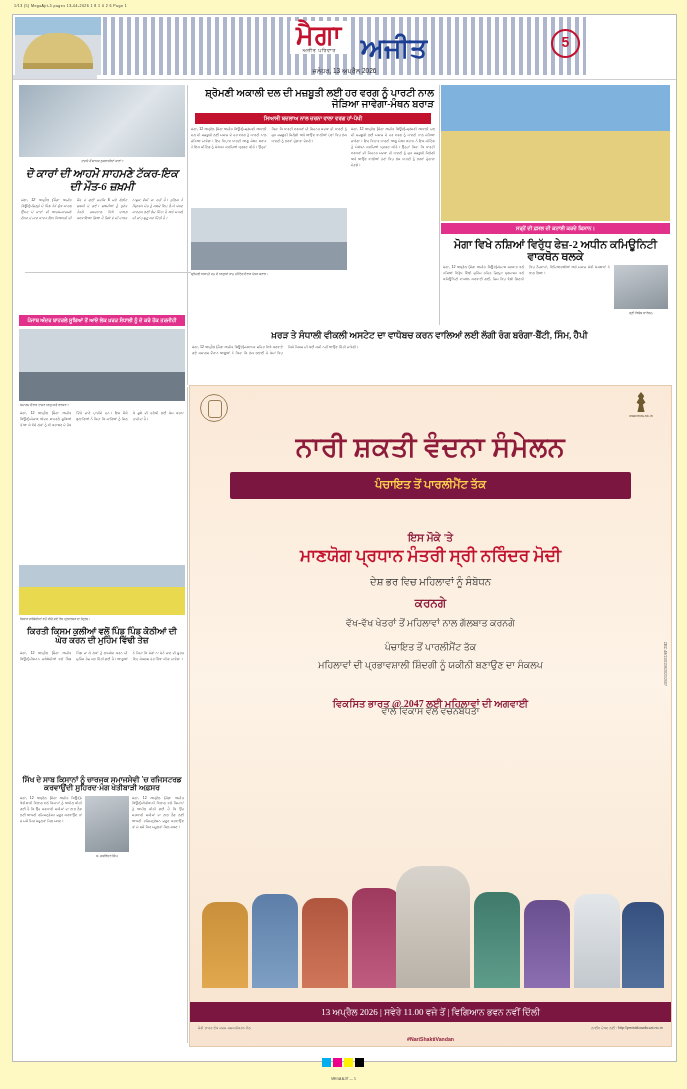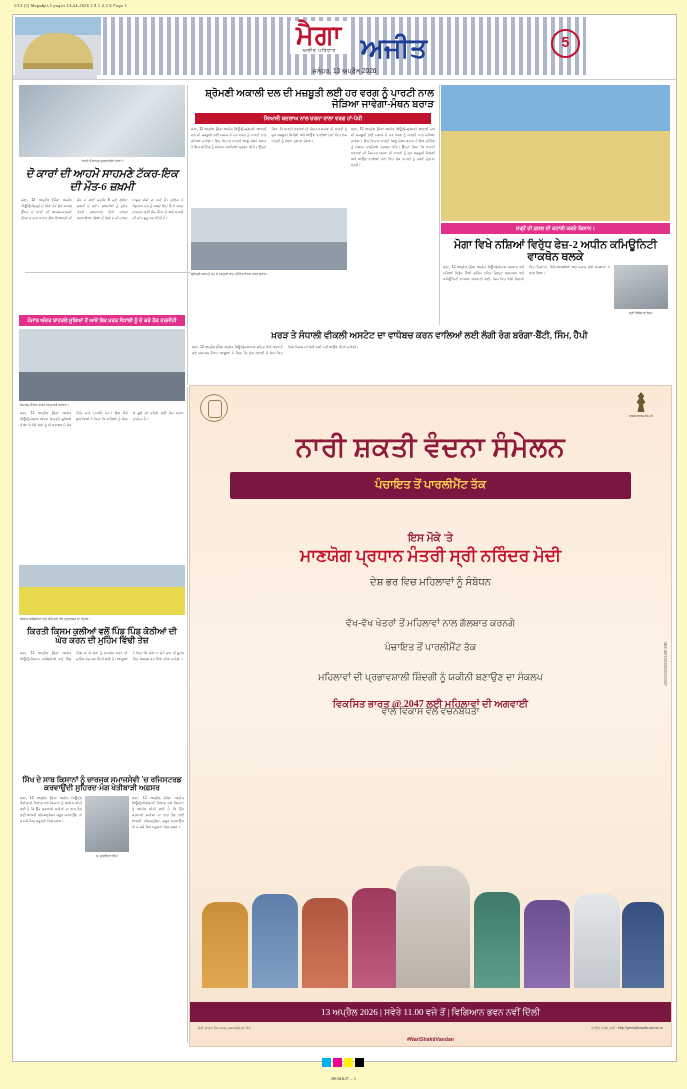--- a/index.html
+++ b/index.html
@@ -52,21 +52,21 @@
   .ad-band{position:absolute;left:40px;right:40px;top:86px;background:#7a1640;color:#fff;text-align:center;padding:6px 4px 8px;border-radius:2px;}
   .ad-band .b1{font-size:11.5px;font-weight:bold;color:#ffd24d;font-family:"Liberation Serif",serif;}
   .ad-band .b2{font-size:7.5px;margin-top:3px;font-family:"Liberation Serif",serif;}
   .ad-line{position:absolute;left:0;right:0;text-align:center;font-family:"Liberation Serif",serif;}
   .l-occ{top:146px;font-size:10.5px;font-weight:bold;color:#8e1b3a;}
   .l-pm{top:160px;font-size:17px;font-weight:bold;color:#c2122e;}
   .l-addr{top:190px;font-size:10px;color:#333;}
   .l-will{top:210px;font-size:12px;font-weight:bold;color:#8e1b3a;}
   .l-talk{top:232px;font-size:9.5px;color:#333;}
   .l-p1{top:256px;font-size:9.5px;color:#333;}
-  .l-p2{top:286px;font-size:9.5px;color:#333;}
+  .l-p2{top:274px;font-size:9.5px;color:#333;}
   .l-v1{top:312px;font-size:10px;font-weight:bold;color:#8e1b3a;}
   .l-v2{top:320px;font-size:9.5px;color:#333;}
   .ad-side{position:absolute;right:4px;top:300px;font-size:3.6px;color:#555;transform:rotate(90deg);transform-origin:right top;white-space:nowrap;}
   .ad-people{position:absolute;left:0;right:0;bottom:58px;height:122px;}
   .pf{position:absolute;bottom:0;border-radius:14px 14px 0 0;}
   .ad-footer{position:absolute;left:0;right:0;bottom:24px;height:20px;background:#7a1640;color:#fff;text-align:center;font-family:"Liberation Serif",serif;font-size:9px;line-height:20px;}
   .ad-foot2{position:absolute;left:0;right:0;bottom:10px;height:12px;font-size:3.6px;color:#444;}
   .ad-foot2 .lft{position:absolute;left:8px;top:2px;}
   .ad-foot2 .rgt{position:absolute;right:8px;top:2px;}
   .ad-tag{position:absolute;left:0;right:0;bottom:0;height:10px;text-align:center;color:#8e1b3a;font-size:5.2px;font-weight:bold;}
@@ -204,20 +204,21 @@
 
       <div class="ad-title">ਨਾਰੀ ਸ਼ਕਤੀ ਵੰਦਨਾ ਸੰਮੇਲਨ</div>
 
       <div class="ad-band">
         <div class="b1">ਪੰਚਾਇਤ ਤੋਂ ਪਾਰਲੀਮੈਂਟ ਤੱਕ</div>
       </div>
 
       <div class="ad-line l-occ">ਇਸ ਮੌਕੇ 'ਤੇ</div>
       <div class="ad-line l-pm">ਮਾਣਯੋਗ ਪ੍ਰਧਾਨ ਮੰਤਰੀ ਸ੍ਰੀ ਨਰਿੰਦਰ ਮੋਦੀ</div>
       <div class="ad-line l-addr">ਦੇਸ਼ ਭਰ ਵਿਚ ਮਹਿਲਾਵਾਂ ਨੂੰ ਸੰਬੋਧਨ</div>
+      <div class="ad-line l-will">ਕਰਨਗੇ</div>
       <div class="ad-line l-talk">ਵੱਖ-ਵੱਖ ਖੇਤਰਾਂ ਤੋਂ ਮਹਿਲਾਵਾਂ ਨਾਲ ਗੱਲਬਾਤ ਕਰਨਗੇ</div>
       <div class="ad-line l-p1">ਪੰਚਾਇਤ ਤੋਂ ਪਾਰਲੀਮੈਂਟ ਤੱਕ</div>
       <div class="ad-line l-p2">ਮਹਿਲਾਵਾਂ ਦੀ ਪ੍ਰਭਾਵਸ਼ਾਲੀ ਸ਼ਿੰਦਗੀ ਨੂੰ ਯਕੀਨੀ ਬਣਾਉਣ ਦਾ ਸੰਕਲਪ</div>
       <div class="ad-line l-v1">ਵਿਕਸਿਤ ਭਾਰਤ @ 2047 ਲਈ ਮਹਿਲਾਵਾਂ ਦੀ ਅਗਵਾਈ</div>
       <div class="ad-line l-v2">ਵਾਲੇ ਵਿਕਾਸ ਵੱਲ ਵਚਨਬੱਧਤਾ</div>
 
       <div class="ad-side">CBC 48/11/0158/2025/2607</div>
 
       <div class="ad-people">
         <div class="pf" style="left:12px;width:46px;height:86px;background:linear-gradient(180deg,#c98f3a,#e2a84f);"></div>

